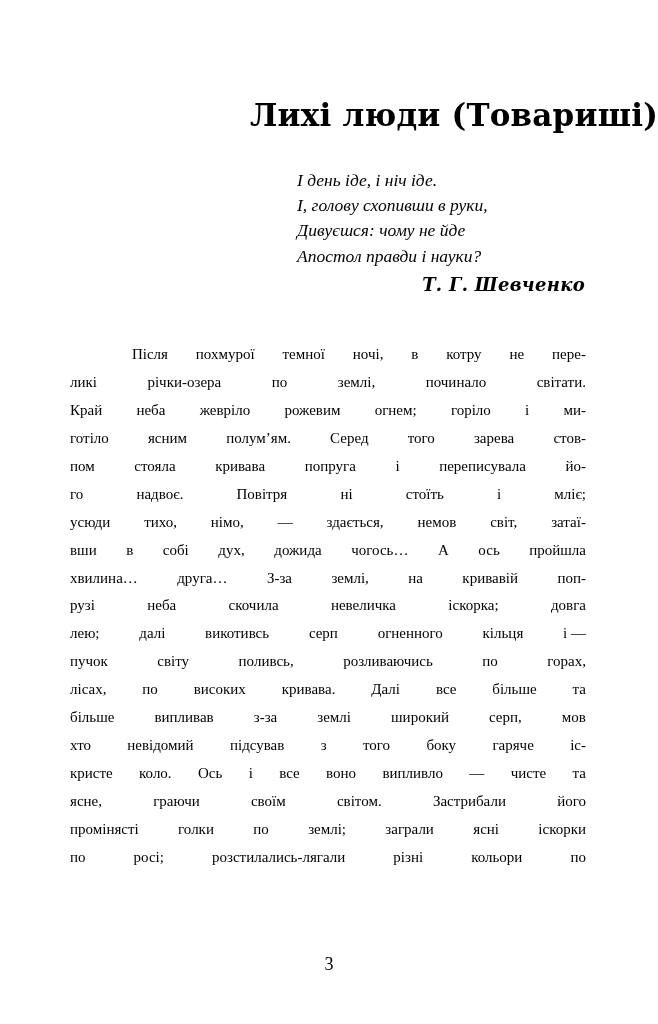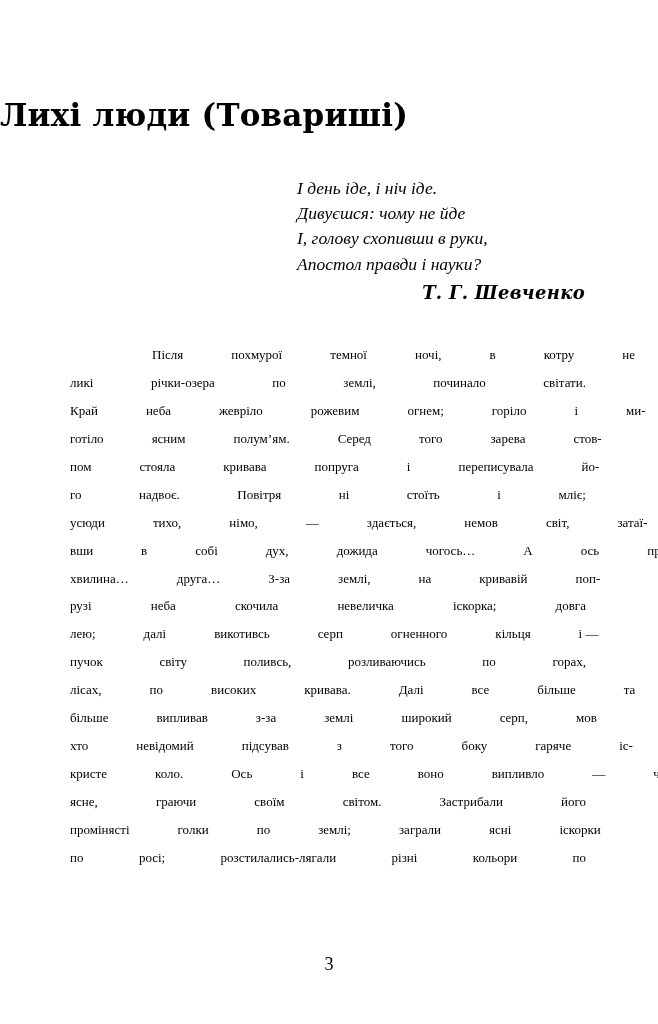--- a/index.html
+++ b/index.html
@@ -23,34 +23,34 @@
     height: 1024px;
     box-sizing: border-box;
   }
 
   
   .chapter-title {
     position: absolute;
     left: 0;
     right: 0;
     top: 74px;
-    text-align: left;
+    text-align: right;
     font-family: "DejaVu Serif", "Liberation Serif", serif;
     font-weight: bold;
     font-size: 31px;
     line-height: 40px;
     letter-spacing: 0.2px;
     color: #000;
   }
 
   
   .epigraph {
     position: absolute;
     left: 297px;
-    top: 176px;
+    top: 168px;
     width: 288px;
   }
 
   .epigraph-line {
     font-family: "Liberation Serif", "DejaVu Serif", serif;
     font-style: italic;
     font-size: 17.5px;
     line-height: 25.2px;
     text-align: left;
     white-space: nowrap;
@@ -70,26 +70,25 @@
   
   .body-text {
     position: absolute;
     left: 70px;
     top: 341px;
     width: 516px;
   }
 
   .body-line {
     display: flex;
-    font-size: 13px;
+    font-size: 15px;
     line-height: 27.95px;
     height: 27.95px;
     white-space: pre;
     width: 100%;
-    gap: 48px;
   }
 
   
   .body-line.justify {
     justify-content: space-between;
   }
 
   .body-line .indent {
     display: inline-block;
     width: 34px;
@@ -115,22 +114,22 @@
 </head>
 <body>
 
 <div class="page">
 
   <h1 class="chapter-title">Лихі люди (Товариші)</h1>
 
   <div class="epigraph">
     <div class="epigraph-lines">
         <div class="epigraph-line">І день іде, і ніч іде.</div>
+        <div class="epigraph-line">І, голову схопивши в руки,</div>
         <div class="epigraph-line">Дивуєшся: чому не йде</div>
-        <div class="epigraph-line">І, голову схопивши в руки,</div>
         <div class="epigraph-line">Апостол правди і науки?</div>
       </div>
     <div class="epigraph-author">Т. Г. Шевченко</div>
   </div>
 
   <div class="body-text">
       <div class="body-line justify"><span class="indent"></span><span class="w">Після</span><span class="w">похмурої</span><span class="w">темної</span><span class="w">ночі,</span><span class="w">в</span><span class="w">котру</span><span class="w">не</span><span class="w">пере-</span></div>
       <div class="body-line justify"><span class="w">ликі</span><span class="w">річки-озера</span><span class="w">по</span><span class="w">землі,</span><span class="w">починало</span><span class="w">світати.</span></div>
       <div class="body-line justify"><span class="w">Край</span><span class="w">неба</span><span class="w">жевріло</span><span class="w">рожевим</span><span class="w">огнем;</span><span class="w">горіло</span><span class="w">і</span><span class="w">ми-</span></div>
       <div class="body-line justify"><span class="w">готіло</span><span class="w">ясним</span><span class="w">полум’ям.</span><span class="w">Серед</span><span class="w">того</span><span class="w">зарева</span><span class="w">стов-</span></div>

